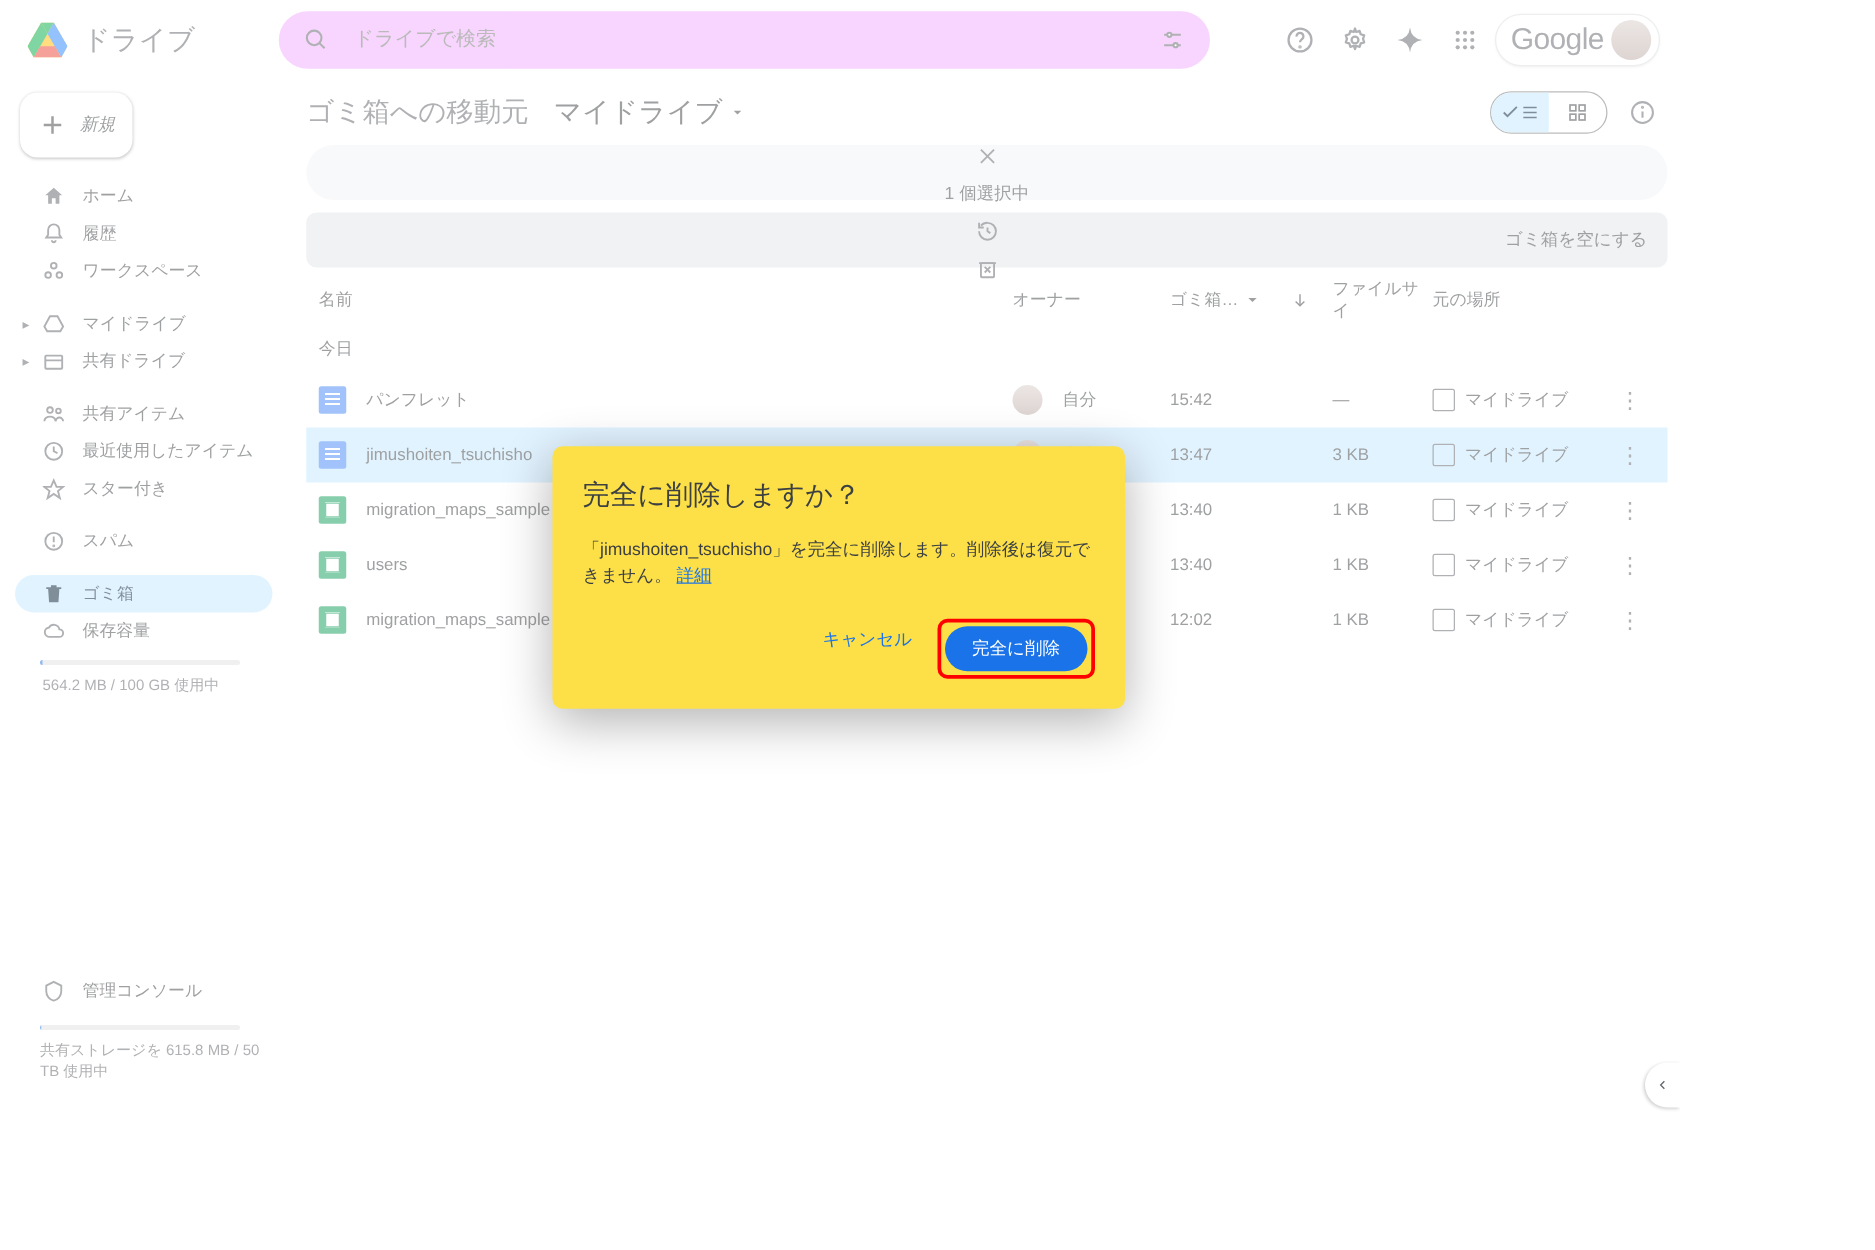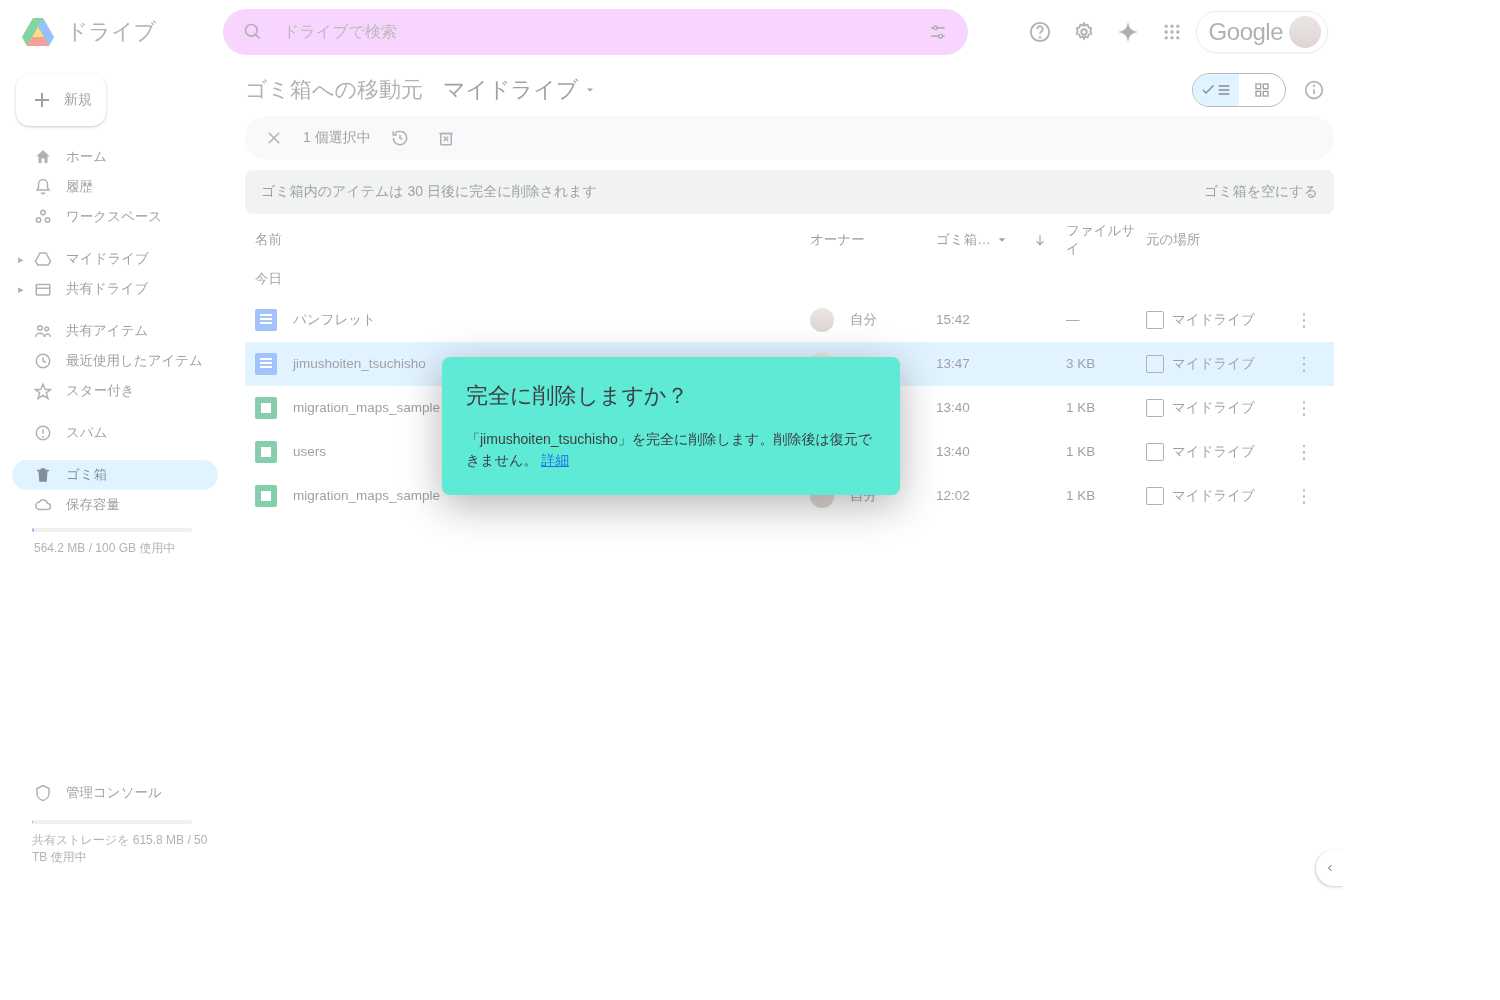--- a/index.html
+++ b/index.html
@@ -14,21 +14,21 @@
 .search-bar { flex: 1; max-width: 745px; height: 46px; background: #f0abfc; border-radius: 23px; display: flex; align-items: center; padding: 0 10px; }
 .search-input { flex: 1; border: none; background: transparent; font-size: 16px; padding: 0 10px; outline: none; }
 .icon-btn { width: 40px; height: 40px; border-radius: 50%; display: flex; align-items: center; justify-content: center; color: #5f6368; cursor: pointer; }
 .header-right { display: flex; align-items: center; gap: 4px; margin-left: auto; padding-right: 8px; }
 .google-pill { display: flex; align-items: center; gap: 6px; background: #fff; border: 1px solid #dadce0; border-radius: 24px; padding: 4px 6px 4px 12px; box-shadow: 0 1px 2px rgba(0,0,0,0.1); }
 .google-text { font-size: 24px; font-weight: 500; color: #5f6368; letter-spacing: -0.5px; }
 .avatar { width: 32px; height: 32px; border-radius: 50%; background: linear-gradient(#d7ccc8,#bcaaa4); }
 
 
 .sidebar { position: absolute; left: 0; top: 64px; width: 230px; height: calc(100% - 64px); padding: 6px 12px 0 12px; display: flex; flex-direction: column; }
-.new-btn { width: 90px; height: 52px; background: #fff; border-radius: 14px; box-shadow: 0 1px 3px rgba(0,0,0,0.3),0 1px 2px rgba(0,0,0,0.15); display: flex; align-items: center; gap: 10px; padding: 0 14px; font-size: 14px; margin: 4px 0 16px 4px; }
+.new-btn { width: 90px; height: 52px; background: #fff; border-radius: 14px; box-shadow: 0 1px 3px rgba(0,0,0,0.3),0 1px 2px rgba(0,0,0,0.15); display: flex; align-items: center; gap: 10px; padding: 0 14px; font-size: 14px; margin: 4px 0 16px 4px; font-style: italic; }
 .nav-item { height: 30px; display: flex; align-items: center; gap: 14px; padding: 0 8px 0 22px; border-radius: 15px; font-size: 13.5px; cursor: pointer; position: relative; }
 .nav-item.expandable::before { content: "▸"; position: absolute; left: 6px; font-size: 11px; color: #5f6368; }
 .nav-item.active { background: #c2e7ff; color: #001d35; }
 .nav-ico { width: 18px; height: 18px; display: flex; align-items: center; justify-content: center; color: #5f6368; }
 .nav-item.active .nav-ico { color: #001d35; }
 .storage-bar { height: 4px; width: 160px; background: #e0e0e0; border-radius: 2px; margin: 8px 0 0 20px; overflow: hidden; }
 .storage-bar > div { height: 100%; background: #1a73e8; }
 .storage-txt { font-size: 12px; color: #5f6368; margin: 8px 0 0 22px; }
 .sidebar-footer { margin-top: auto; padding-bottom: 30px; }
 .shared-bar { height: 4px; width: 160px; background: #e0e0e0; border-radius: 2px; margin: 12px 0 4px 20px; overflow: hidden; }
@@ -37,21 +37,21 @@
 
 .main { position: absolute; left: 245px; top: 64px; right: 10px; bottom: 0; }
 .crumbs { display: flex; align-items: center; height: 52px; }
 .crumb-text { font-size: 22px; color: #5f6368; }
 .crumb-btn { font-size: 22px; color: #3c4043; padding: 6px 10px; border-radius: 20px; display: flex; align-items: center; gap: 6px; }
 .crumb-tools { margin-left: auto; display: flex; align-items: center; gap: 8px; }
 .view-toggle { display: flex; border: 1px solid #747775; border-radius: 18px; overflow: hidden; height: 34px; }
 .view-toggle > div { width: 46px; display: flex; align-items: center; justify-content: center; }
 .view-toggle .on { background: #c2e7ff; }
 
-.sel-bar { height: 44px; background: #f1f3f4; border-radius: 22px; display: flex; align-items: center; padding: 0 12px; gap: 12px; margin-bottom: 10px; }
+.sel-bar { height: 44px; background: #f1f3f4; border-radius: 22px; display: flex; align-items: center; padding: 0 12px; gap: 12px; margin-bottom: 10px; flex-direction: column; }
 .sel-txt { font-size: 14px; }
 .sel-ico { width: 34px; height: 34px; display: flex; align-items: center; justify-content: center; border-radius: 50%; color: #5f6368; }
 
 .banner { height: 44px; background: #e0e5e8; border-radius: 8px; display: flex; align-items: center; padding: 0 16px; font-size: 14px; margin-bottom: 6px; }
 .banner-action { margin-left: auto; color: #3c4043; font-size: 14px; }
 
 .table-head { display: flex; align-items: center; height: 40px; font-size: 13.5px; color: #3c4043; font-weight: 500; padding: 0 10px; }
 .c-name { flex: 0 0 555px; }
 .c-owner { flex: 0 0 126px; }
 .c-trashed { flex: 0 0 130px; display: flex; align-items: center; gap: 6px; }
@@ -71,21 +71,21 @@
 .owner-cell { display: flex; align-items: center; gap: 16px; }
 .owner-av { width: 24px; height: 24px; border-radius: 50%; background: linear-gradient(#d7ccc8,#bcaaa4); }
 .loc-cell { display: flex; align-items: center; gap: 8px; }
 .loc-ico { width: 18px; height: 18px; border: 1.5px solid #5f6368; border-radius: 2px; position: relative; }
 .row-menu { font-size: 18px; color: #5f6368; }
 
 
 .gemini { width:24px; height:24px; }
 
 
-.dialog { position: absolute; z-index: 10; left: 442px; top: 357px; width: 458px; background: #5eead4; border-radius: 8px; box-shadow: 0 10px 40px rgba(0,0,0,0.3); padding: 24px; }
+.dialog { position: absolute; z-index: 10; left: 442px; top: 357px; width: 458px; background: #fde047; border-radius: 8px; box-shadow: 0 10px 40px rgba(0,0,0,0.3); padding: 24px; }
 .dialog-title { font-size: 22px; color: #3c4043; margin-bottom: 18px; }
 .dialog-body { font-size: 14px; color: #3c4043; line-height: 1.5; }
 .dialog-link { color: #1a73e8; text-decoration: underline; cursor: pointer; }
 .dialog-actions { display: flex; justify-content: flex-end; gap: 8px; margin-top: 24px; }
 .btn-cancel { color: #1a73e8; padding: 8px 12px; font-size: 14px; border-radius: 4px; cursor: pointer; }
 .btn-delete-wrap { border: 3px solid #ff0000; border-radius: 8px; padding: 3px; }
 .btn-delete { background: #1a73e8; color: #fff; padding: 9px 22px; font-size: 14px; border-radius: 18px; cursor: pointer; }
 
 .side-expand { position: absolute; right: 0; bottom: 10px; width: 28px; height: 36px; background: #fff; border-radius: 18px 0 0 18px; box-shadow: -1px 1px 3px rgba(0,0,0,0.2); display: flex; align-items: center; justify-content: center; z-index: 6; }
 
@@ -356,21 +356,20 @@
         <svg width="18" height="18" viewBox="0 0 24 24" fill="none" stroke="#5f6368" stroke-width="2">
           <rect x="5" y="6" width="14" height="15" rx="1"></rect>
           <line x1="9" y1="10" x2="15" y2="16"></line>
           <line x1="15" y1="10" x2="9" y2="16"></line>
           <line x1="3" y1="6" x2="21" y2="6"></line>
         </svg>
       </div>
   </div>
 
   <div class="banner">
-    <span>ゴミ箱内のアイテムは 30 日後に完全に削除されます</span>
     <span class="banner-action">ゴミ箱を空にする</span>
   </div>
 
   <div class="table-head">
     <div class="c-name">名前</div>
     <div class="c-owner">オーナー</div>
     <div class="c-trashed">
       <span>ゴミ箱…</span>
       <svg width="10" height="10" viewBox="0 0 24 24">
           <path d="M4 8l8 8 8-8z" fill="#3c4043"></path>
@@ -477,19 +476,25 @@
 </div>
 
 <div class="dim-overlay"></div>
 
 <div class="dialog">
   <div class="dialog-title">完全に削除しますか？</div>
   <div class="dialog-body">
     <span>「jimushoiten_tsuchisho」を完全に削除します。削除後は復元できません。</span>
     <span class="dialog-link">詳細</span>
   </div>
+  <div class="dialog-actions">
+    <div class="btn-cancel">キャンセル</div>
+    <div class="btn-delete-wrap">
+      <div class="btn-delete">完全に削除</div>
+    </div>
+  </div>
 </div>
 
 <div class="side-expand">
   <svg width="12" height="12" viewBox="0 0 24 24" fill="none" stroke="#5f6368" stroke-width="2">
       <polyline points="15 6 9 12 15 18"></polyline>
     </svg>
 </div>
 
 </body></html>

